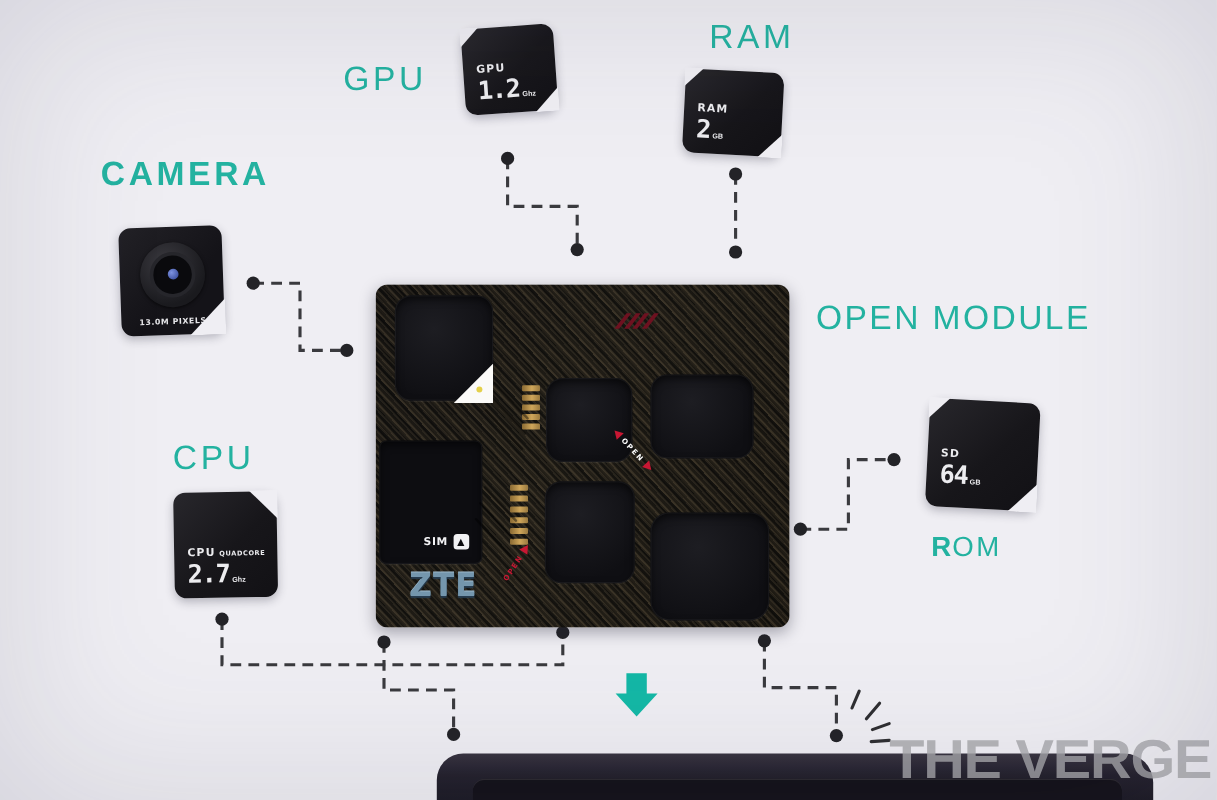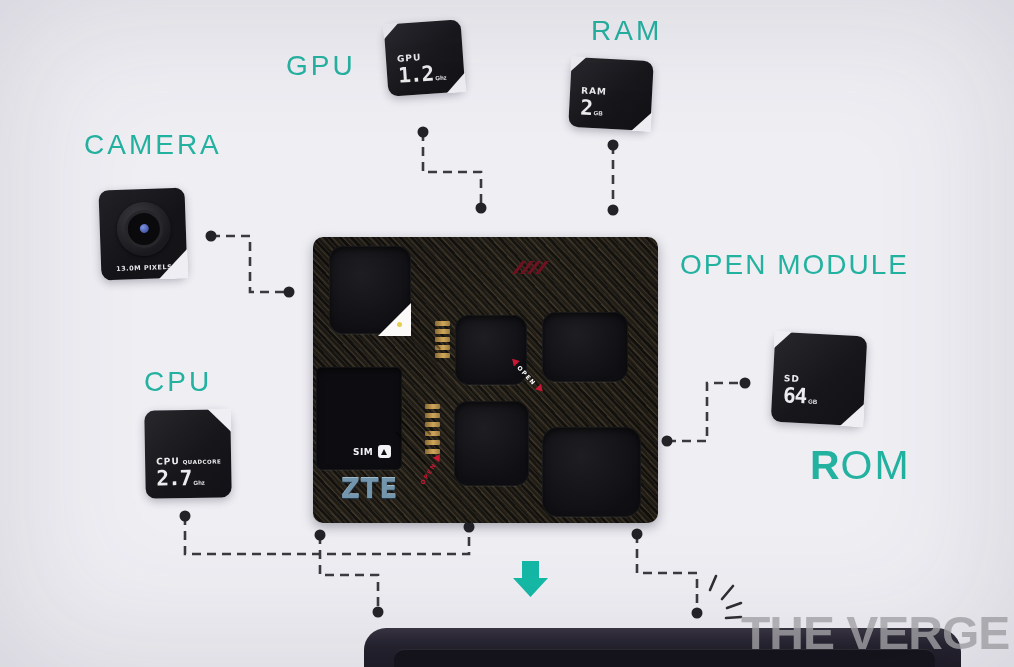--- a/index.html
+++ b/index.html
@@ -6,26 +6,26 @@
   .stage{
     position:relative;width:1014px;height:667px;overflow:hidden;
     background:#efeef3;
     font-family:"Liberation Sans",sans-serif;
   }
   .vignette{position:absolute;inset:0;z-index:9;pointer-events:none;
     box-shadow:inset 0 0 140px rgba(70,70,95,.16);}
   
   .label{position:absolute;color:#23b2a0;font-weight:300;letter-spacing:3px;
     font-size:28px;z-index:4;white-space:nowrap;}
-  .label-camera{left:84px;top:129px;}
+  .label-camera{left:84px;top:129px;font-weight:bold;}
   .label-gpu{left:286px;top:50px;}
   .label-ram{left:591px;top:15px;}
   .label-cpu{left:144px;top:366px;}
   .label-core{left:680px;top:249px;letter-spacing:2px;}
-  .label-rom{left:776px;top:442px;font-size:41px;letter-spacing:2px;margin-left:34px;}
+  .label-rom{left:776px;top:442px;font-size:23px;letter-spacing:2px;}
   .label-rom .rom-r{font-weight:bold;letter-spacing:1px;}
   
   svg.connectors{position:absolute;left:0;top:0;z-index:1;}
   .dash{fill:none;stroke:#3a3a3e;stroke-width:2.6;stroke-dasharray:9 6;}
   .dot{fill:#232327;}
   .burst{stroke:#2e2e31;stroke-width:2.6;stroke-linecap:round;}
   .teal-arrow{fill:#14b8a6;}
   
   .chip{position:absolute;z-index:3;border-radius:10px;
     background:linear-gradient(135deg,#28272c 0%,#17161a 55%,#121115 100%);

